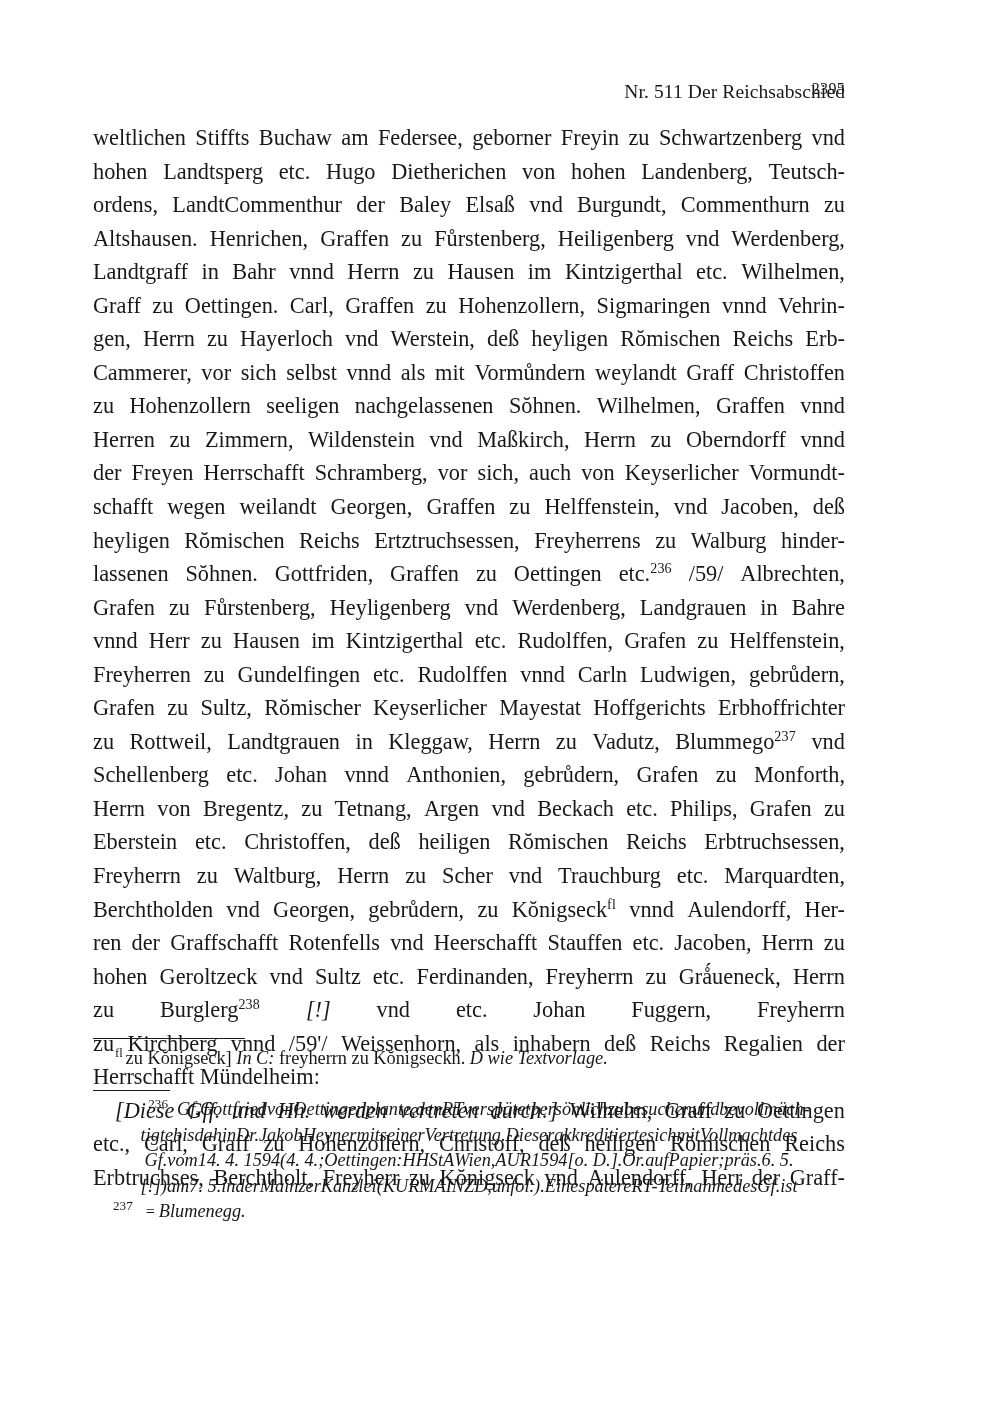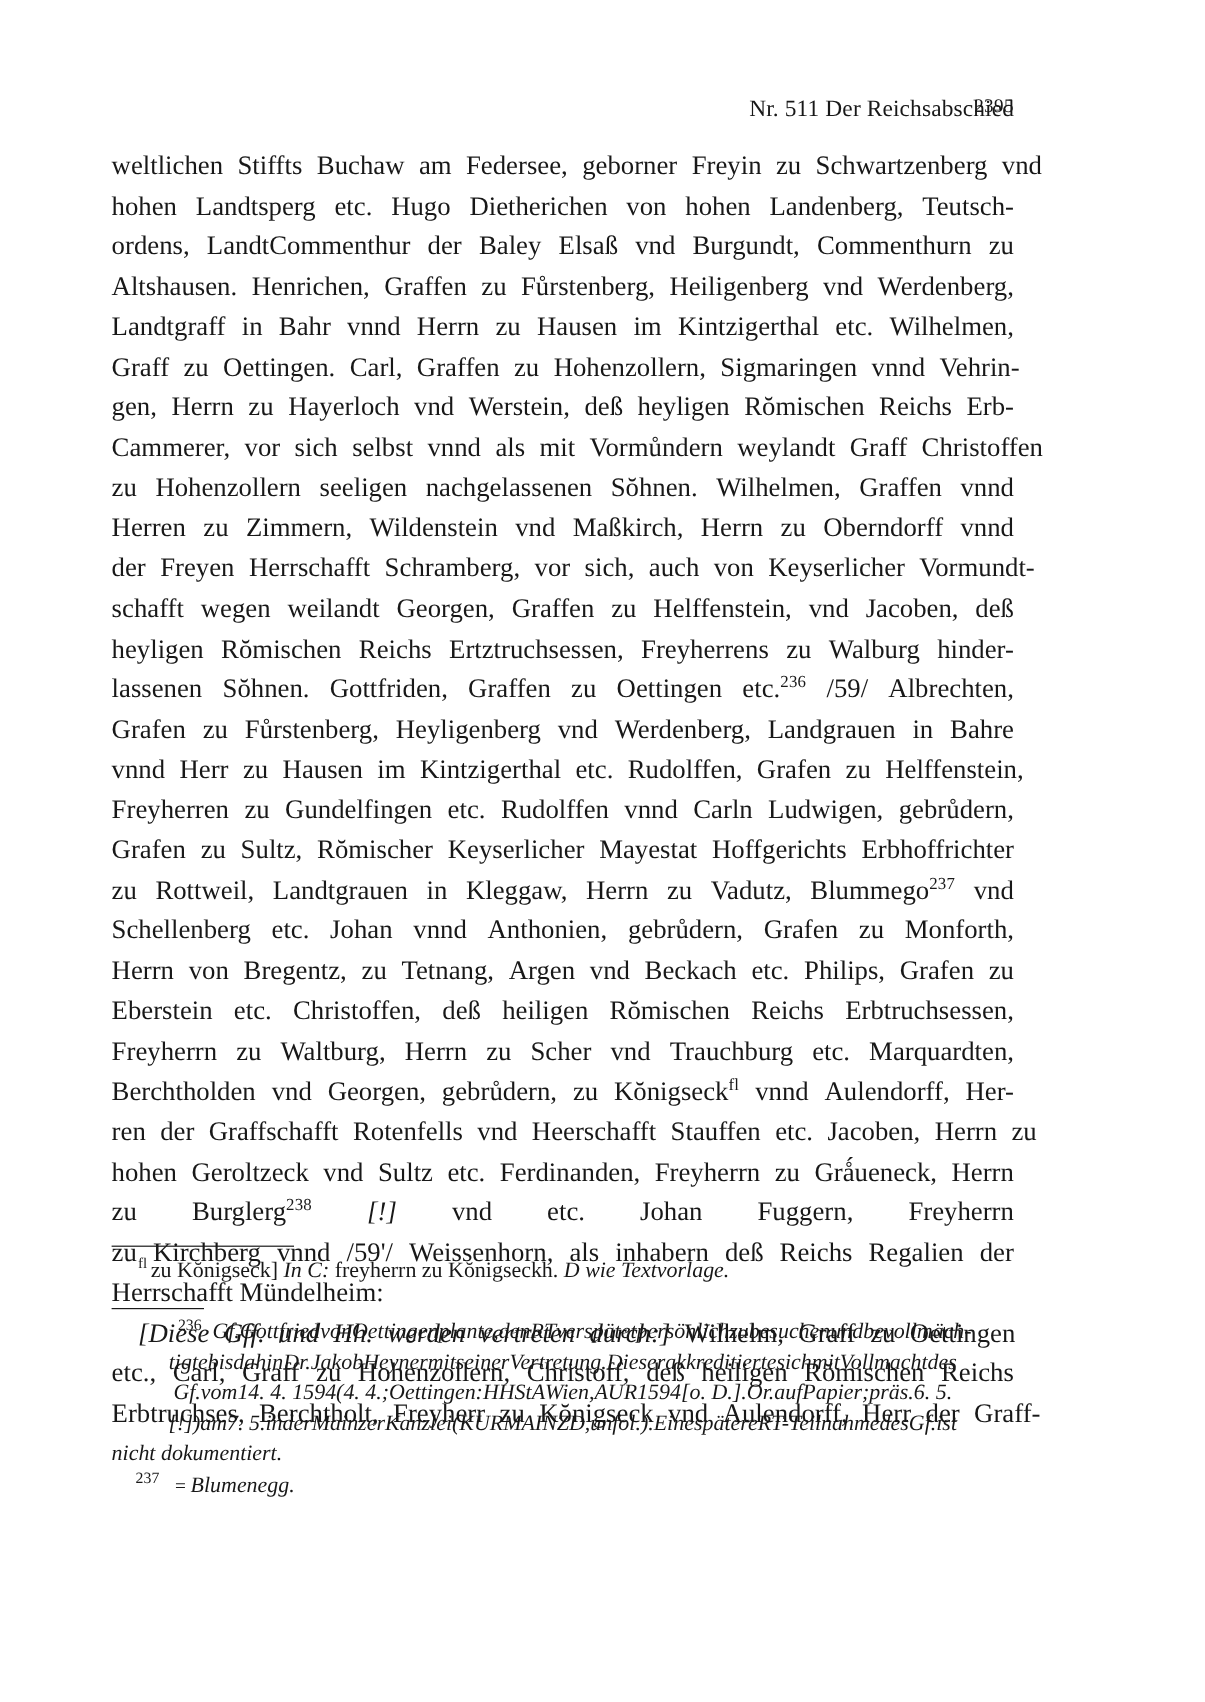--- a/index.html
+++ b/index.html
@@ -56,21 +56,20 @@
     top: 121px;
     width: 752px;
   }
   .body-line {
     display: block;
     font-size: 22.3px;
     line-height: 33.55px;
     height: 33.55px;
     white-space: nowrap;
     letter-spacing: 0;
-    gap: 12px;
   }
   
   .body-line.justify {
     display: flex;
     justify-content: space-between;
     white-space: nowrap;
   }
   .body-line.justify > span { white-space: pre; }
   .body-line.last { display: block; }
   .body-line.indent { padding-left: 22px; }
@@ -617,21 +616,20 @@
           <span>(KURMAINZ</span>
           <span>D,</span>
           <span>unfol.).</span>
           <span>Eine</span>
           <span>spätere</span>
           <span>RT-Teilnahme</span>
           <span>des</span>
           <span>Gf.</span>
           <span>ist</span>
         </span>
-      <span class="fn-line">nicht dokumentiert.</span>
     </div>
 
     <div class="fn-short">
       <span class="fn-num">237</span><span class="eq">=</span><span class="fn-text">Blumenegg.</span>
     </div>
 
 
   </div>
 
 </div>

